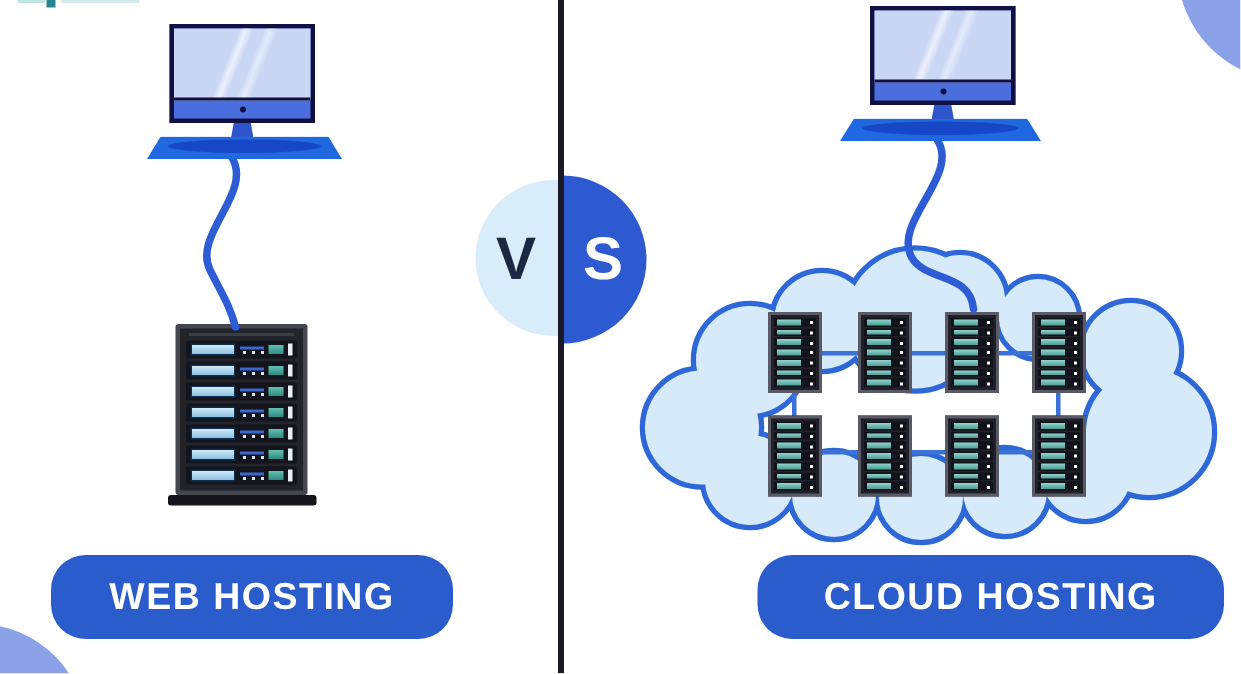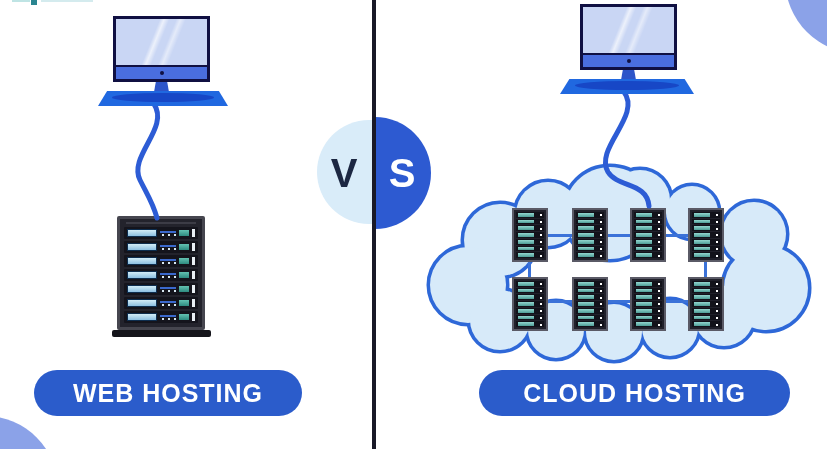--- a/index.html
+++ b/index.html
@@ -64,25 +64,25 @@
   
   .mini-rack{position:absolute;width:36px;height:54px;background:#20202a;border:2px solid #5a5a66;
              display:flex;flex-direction:column;gap:1px;padding:2px;z-index:3;}
   .m-slot{flex:1;background:#12121a;position:relative;}
   .m-slot::before{content:"";position:absolute;left:2px;top:1px;bottom:1px;width:58%;
                   background:linear-gradient(180deg,#93d6cf,#4e9d96);}
   .m-slot::after{content:"";position:absolute;right:2px;top:40%;width:2px;height:2px;background:#fff;}
   .link{position:absolute;background:var(--connector-blue);z-index:2;}
 
   
-  .pill{position:absolute;top:370px;height:46px;background:var(--pill-blue);border-radius:23px;
+  .pill{position:absolute;top:370px;height:56px;background:var(--pill-blue);border-radius:23px;
         display:flex;align-items:center;justify-content:center;z-index:6;
         color:var(--pill-text);font-size:25px;font-weight:700;letter-spacing:1px;}
   .pill-left{left:34px;width:268px;}
-  .pill-right{left:479px;width:311px;}
+  .pill-right{left:505px;width:311px;}
 </style>
 </head>
 <body>
 
 <div class="canvas">
 
   <div class="teal-bar-a"></div>
   <div class="teal-dot"></div>
   <div class="teal-bar-b"></div>
   <div class="blob blob-tr"></div>

